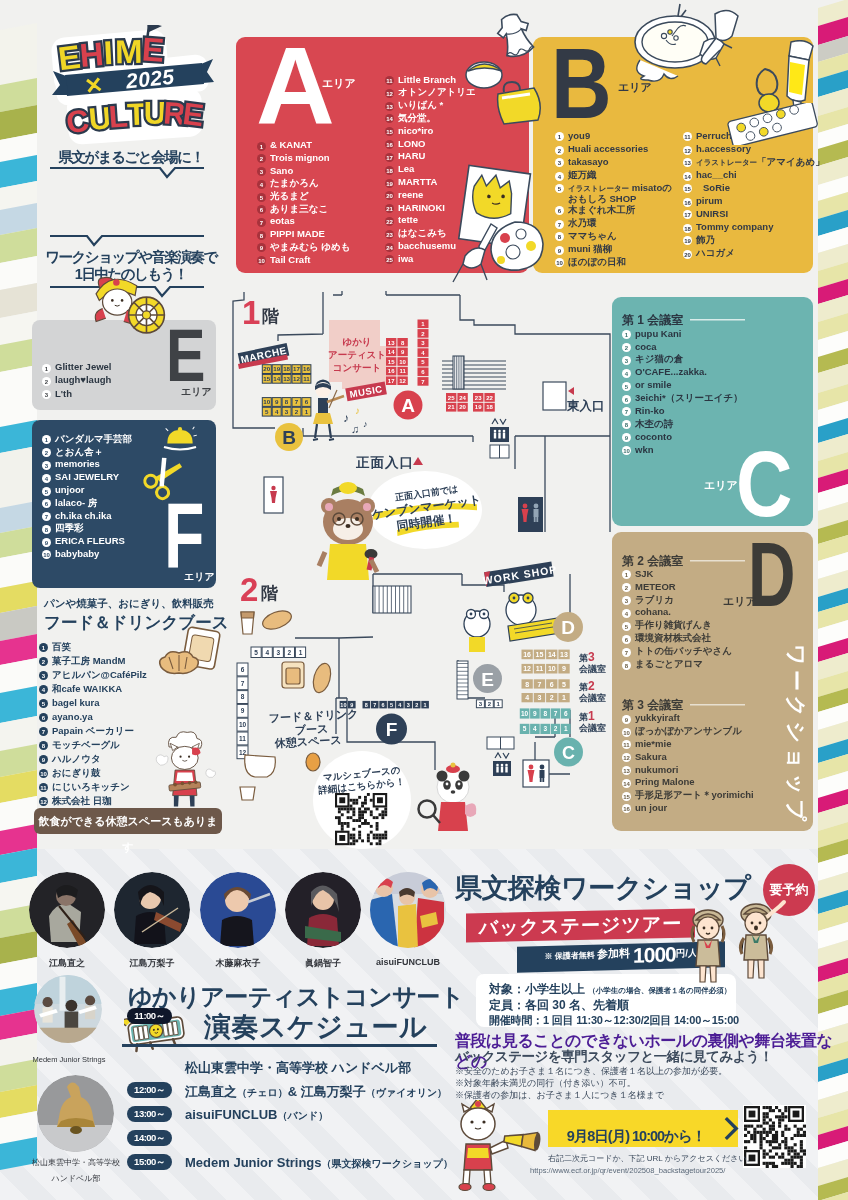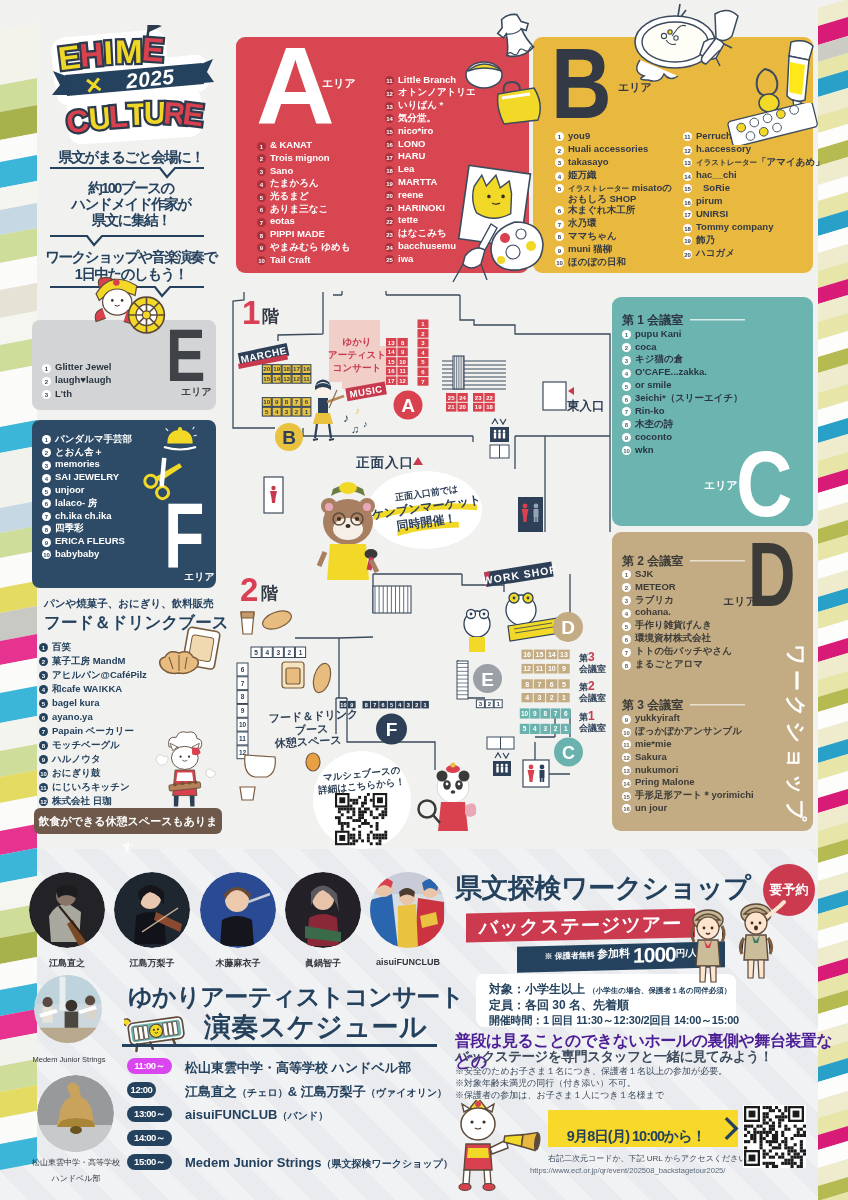--- a/index.html
+++ b/index.html
@@ -179,21 +179,20 @@
     <text x="147" y="100" fill="#d8414d" transform="rotate(7 147 100)">E</text>
   </g>
 </svg>
 
 <div class="abs b navy" style="left:0;top:148px;width:262px;text-align:center;font-size:14.5px;letter-spacing:-1.5px;">県文がまるごと会場に！</div>
 
 <svg class="abs" style="left:50px;top:166px;" width="156" height="14" viewBox="0 0 156 14">
       <path d="M0 2 L110 2 L117 11 L125 2 L154 2" fill="none" stroke="#24415d" stroke-width="2.2"></path>
     </svg>
 
-<div class="abs b navy" style="left:0;top:180px;width:262px;text-align:center;font-size:14.5px;line-height:16px;letter-spacing:-1.5px;">約100ブースの<br>ハンドメイド作家が<br>県文に集結！</div>
 
 <svg class="abs" style="left:50px;top:234px;" width="156" height="14" viewBox="0 0 156 14">
       <path d="M0 2 L37 2 L44 11 L52 2 L154 2" fill="none" stroke="#24415d" stroke-width="2.2"></path>
     </svg>
 
 <div class="abs b navy" style="left:0;top:249px;width:262px;text-align:center;font-size:14.5px;line-height:16.5px;letter-spacing:-1.5px;">ワークショップや音楽演奏で<br>1日中たのしもう！</div>
 
 <svg class="abs" style="left:50px;top:285px;" width="156" height="14" viewBox="0 0 156 14">
       <path d="M0 2 L105 2 L112 11 L120 2 L154 2" fill="none" stroke="#24415d" stroke-width="2.2"></path>
     </svg>
@@ -1345,25 +1344,25 @@
 <circle cx="36.5" cy="23.5" r="1.2" fill="#3a2d22"></circle>
         <circle cx="41.5" cy="23.5" r="1.2" fill="#3a2d22"></circle>
 <path d="M37 27 Q39 29 41 27" stroke="#3a2d22" stroke-width="1" fill="none"></path>
 <path d="M4 14 Q-2 10 2 6 Q8 4 10 10" fill="#f2d928" stroke="#5d4a3a" stroke-width="1.5"></path>
 <path d="M14 38 L12 46 M30 38 L32 46 M58 38 L60 46" stroke="#5d4a3a" stroke-width="3" stroke-linecap="round"></path>
 </g>
     </svg>
 
 <div class="abs" style="left:122px;top:1044px;width:315px;height:2.5px;background:#24415d;"></div>
 
-<div class="abs" style="left:127px;top:1058px;width:45px;height:15.5px;background:#d946ef;border-radius:8px;color:#fff;font-weight:bold;font-size:9.5px;text-align:center;line-height:15.5px;letter-spacing:-0.5px;">11:00～</div>
+<div class="abs" style="left:127px;top:1008px;width:45px;height:15.5px;background:#0f172a;border-radius:8px;color:#fff;font-weight:bold;font-size:9.5px;text-align:center;line-height:15.5px;letter-spacing:-0.5px;">11:00～</div>
 
 <div class="abs b" style="left:185px;top:1059px;font-size:13px;color:#24415d;white-space:nowrap;">松山東雲中学・高等学校 ハンドベル部</div>
 
-<div class="abs" style="left:127px;top:1082px;width:29px;height:15.5px;background:#24415d;border-radius:8px;color:#fff;font-weight:bold;font-size:9.5px;text-align:center;line-height:15.5px;letter-spacing:-0.5px;">12:00～</div>
+<div class="abs" style="left:127px;top:1082px;width:45px;height:15.5px;background:#24415d;border-radius:8px;color:#fff;font-weight:bold;font-size:9.5px;text-align:center;line-height:15.5px;letter-spacing:-0.5px;">12:00～</div>
 
 <div class="abs b" style="left:185px;top:1083px;font-size:13px;color:#24415d;white-space:nowrap;">江島直之<span class="sm">（チェロ）</span>&amp; 江島万梨子<span class="sm">（ヴァイオリン）</span></div>
 
 <div class="abs" style="left:127px;top:1106px;width:45px;height:15.5px;background:#24415d;border-radius:8px;color:#fff;font-weight:bold;font-size:9.5px;text-align:center;line-height:15.5px;letter-spacing:-0.5px;">13:00～</div>
 
 <div class="abs b" style="left:185px;top:1107px;font-size:13px;color:#24415d;white-space:nowrap;">aisuiFUNCLUB<span class="sm">（バンド）</span></div>
 
 <div class="abs" style="left:127px;top:1130px;width:45px;height:15.5px;background:#24415d;border-radius:8px;color:#fff;font-weight:bold;font-size:9.5px;text-align:center;line-height:15.5px;letter-spacing:-0.5px;">14:00～</div>
 
 

